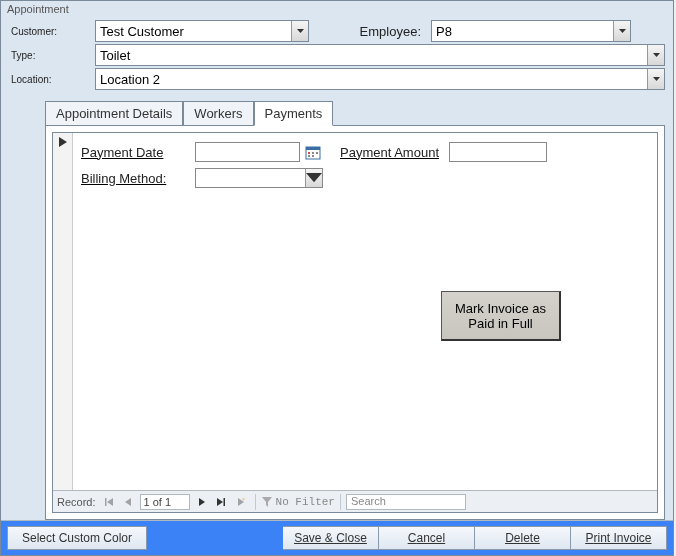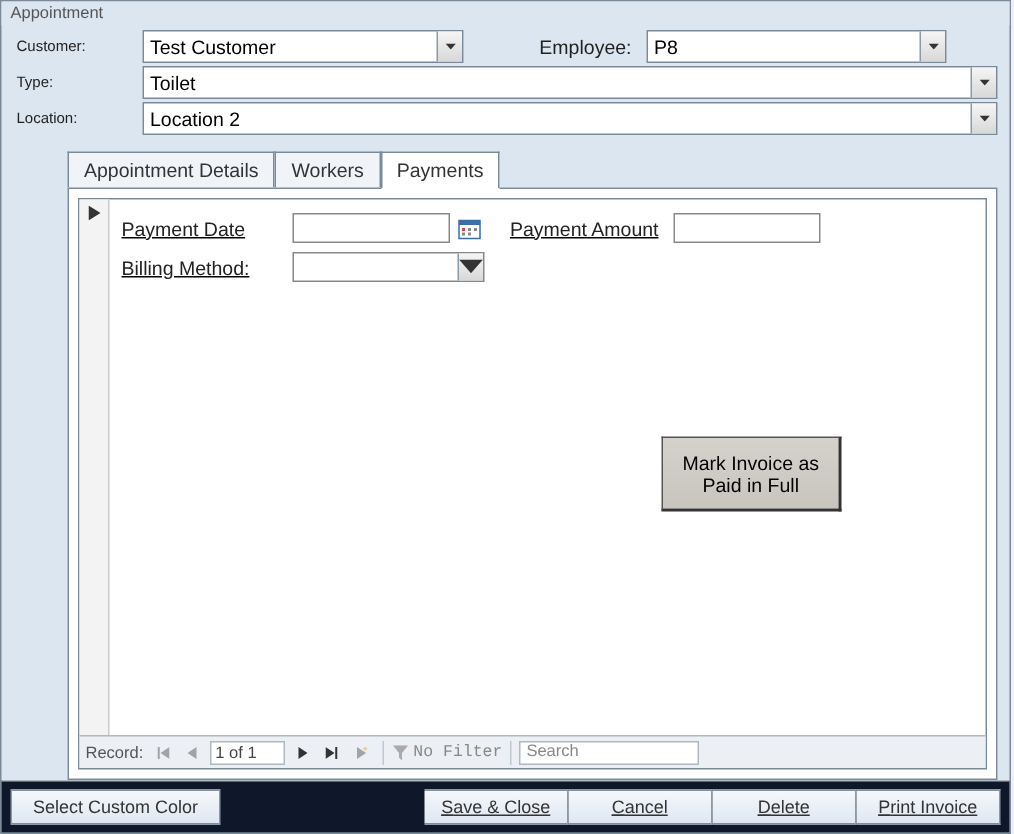--- a/index.html
+++ b/index.html
@@ -248,21 +248,21 @@
   height:16px;
   width:120px;
   font-size:11px;
   color:#888;
   padding:0 4px;
   display:flex;align-items:flex-start;
 }
 
 .footer {
   height: 30px;
-  background: #0f172a;
+  background: #3b82f6;
   border-top: 1px solid #b0b8c0;
   display: flex;
   align-items: center;
   padding: 17px 6px;
   gap: 0;
 }
 .footer-left {
   border: 1px solid #8a9aac;
   background: linear-gradient(#f5f8fc,#dfe7f1);
   height: 24px;

